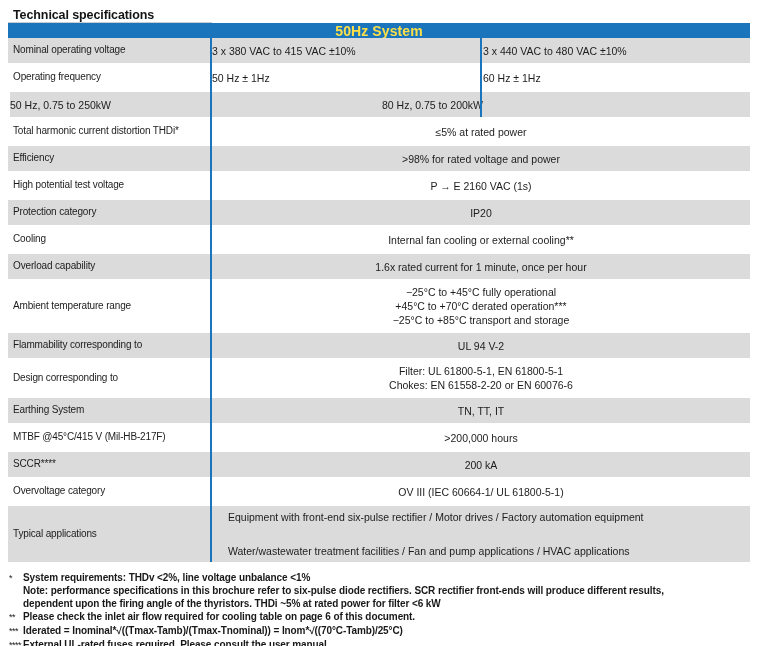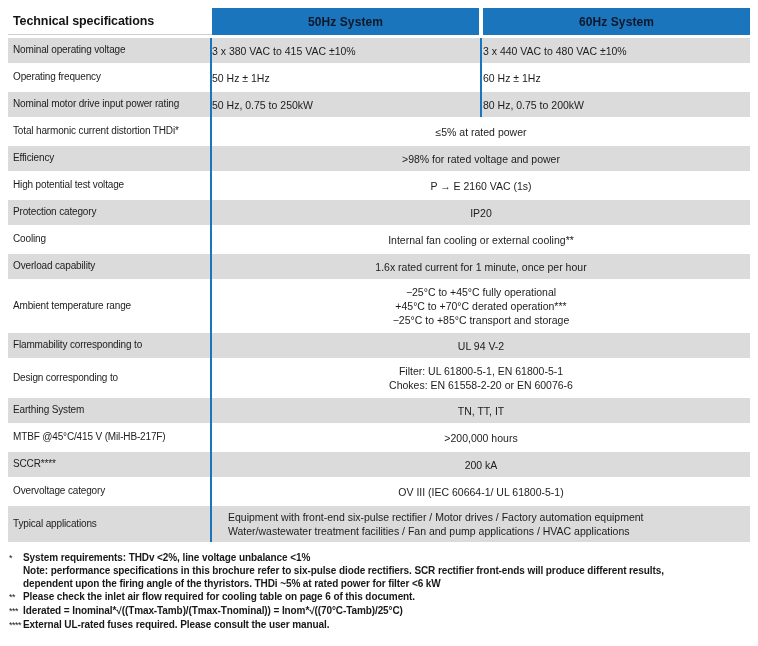--- a/index.html
+++ b/index.html
@@ -6,41 +6,41 @@
     --blue:#1b75bc;
     --gray:#dbdbdb;
     --ink:#1c1c1c;
   }
   *{box-sizing:border-box;}
   html,body{margin:0;padding:0;background:#fff;}
   body{font-family:"Liberation Sans",sans-serif;color:var(--ink);}
   .page{width:758px;height:646px;padding:8px 8px 0 8px;background:#fff;overflow:hidden;}
 
   
-  .header-row{display:flex;height:27px;}
+  .header-row{display:flex;height:27px;flex-direction:column;}
   .corner{width:204px;display:flex;align-items:center;padding-left:5px;
           font-size:12.5px;font-weight:700;letter-spacing:-0.1px;color:#141414;
           border-bottom:1px solid #cdcdcd;}
-  .hcell{flex:1;background:var(--blue);color:#0f172a;font-size:12px;font-weight:700;
+  .hcell{flex:1;background:var(--blue);color:#fde047;font-size:14px;font-weight:700;
          display:flex;align-items:center;justify-content:center;letter-spacing:0.1px;}
   .hgap{width:4px;background:#fff;}
 
   
   .tbody{position:relative;margin-top:3px;}
   .row{display:flex;margin-bottom:2px;min-height:25px;}
   .row:last-child{margin-bottom:0;}
   .cell-label{width:202px;padding:0 4px 2px 5px;font-size:10px;letter-spacing:-0.15px;
               display:flex;align-items:center;}
   .line-slot{width:2px;flex:none;}
   .cell-val{flex:1;font-size:10.5px;display:flex;align-items:center;}
   .mid-gap{width:4px;flex:none;}
   .cell-merged{flex:1;font-size:10.5px;line-height:14px;padding:4px 6px;
                display:flex;flex-direction:column;justify-content:center;
                align-items:center;text-align:center;}
-  .cell-merged.left{align-items:flex-start;text-align:left;padding-left:16px;}
+  .cell-merged.left{align-items:flex-start;text-align:left;padding-left:16px;gap:20px;}
   .row.gray .cell-label,.row.gray .cell-val,.row.gray .cell-merged,.row.gray .mid-gap{background:var(--gray);}
   .row.white .cell-label,.row.white .cell-val,.row.white .cell-merged,.row.white .mid-gap{background:#fff;}
 
   
   .vline{position:absolute;width:2px;background:var(--blue);top:0;}
   .vline-left{left:202px;bottom:0;}
   .vline-mid{left:472px;height:79px;}
 
   
   .fns{margin-top:9px;font-size:10px;line-height:13px;letter-spacing:-0.1px;color:#181818;}
@@ -73,21 +73,20 @@
           <div class="cell-val">3 x 440 VAC to 480 VAC ±10%</div>
         </div>
         <div class="row white">
           <div class="cell-label">Operating frequency</div>
           <div class="line-slot"></div>
           <div class="cell-val">50 Hz ± 1Hz</div>
           <div class="mid-gap"></div>
           <div class="cell-val">60 Hz ± 1Hz</div>
         </div>
         <div class="row gray">
-          <div class="cell-label">Nominal motor drive input power rating</div>
           <div class="line-slot"></div>
           <div class="cell-val">50 Hz, 0.75 to 250kW</div>
           <div class="mid-gap"></div>
           <div class="cell-val">80 Hz, 0.75 to 200kW</div>
         </div>
         <div class="row white">
           <div class="cell-label">Total harmonic current distortion THDi*</div>
           <div class="line-slot"></div>
           <div class="cell-merged">
             <div class="">≤5% at rated power</div>

